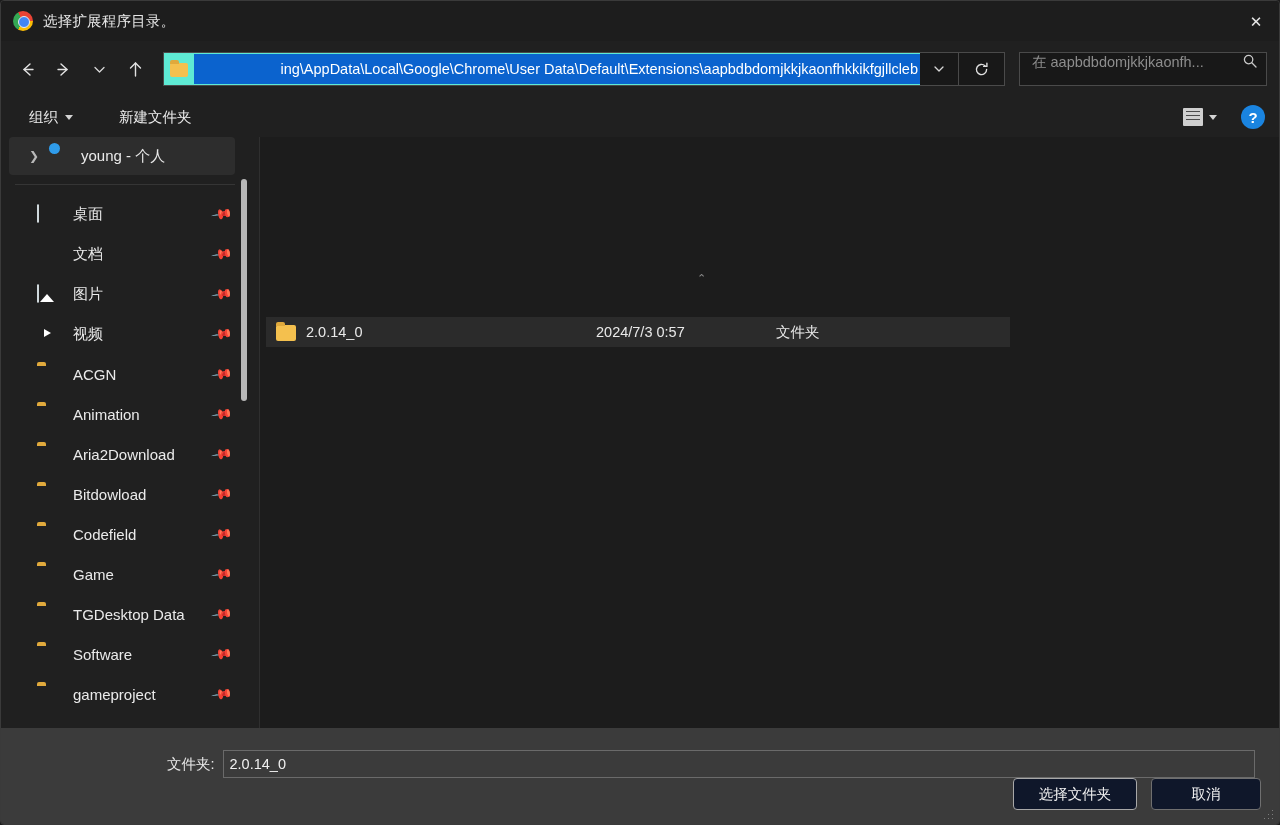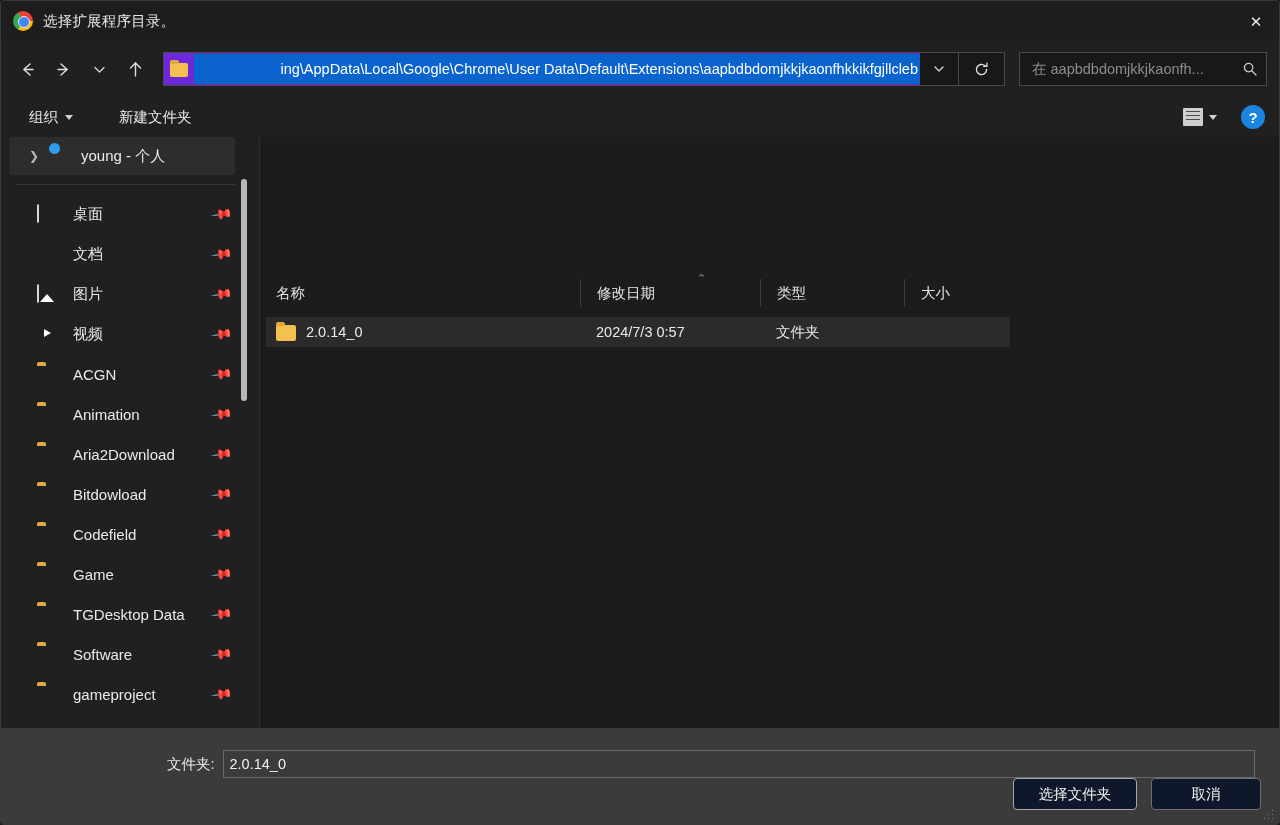--- a/index.html
+++ b/index.html
@@ -64,21 +64,21 @@
     display: flex; align-items: center; justify-content: center;
     color: #e2e2e2; border-radius: 4px;
     flex: 0 0 auto;
   }
   .nav-btn svg { display: block; }
 
   .addr-wrap {
     flex: 1 1 auto; height: 34px;
     display: flex; align-items: stretch;
     border: 1px solid #4a4a4a;
-    background: #6d28d9;
+    background: #5eead4;
     margin-left: 10px;
     min-width: 0;
   }
   .addr-icon {
     width: 30px; display: flex; align-items: center; justify-content: center;
     flex: 0 0 30px;
   }
   .addr-path {
     flex: 1 1 auto; display: flex; align-items: center;
     background: #0b63ce;
@@ -98,21 +98,21 @@
     width: 46px; height: 34px; flex: 0 0 46px;
     border: 1px solid #4a4a4a; border-left: none;
     background: #181818;
     display: flex; align-items: center; justify-content: center;
     color: #e0e0e0;
   }
   .search-box {
     width: 248px; height: 34px; flex: 0 0 248px;
     margin-left: 14px;
     border: 1px solid #4a4a4a; background: #181818;
-    display: flex; align-items: center;
+    display: flex; 
     padding: 0 8px 0 12px;
   }
   .search-ph {
     flex: 1 1 auto; color: #8d8d8d; font-size: 14.5px;
     white-space: nowrap; overflow: hidden;
   }
   .search-ico { color: #c9c9c9; flex: 0 0 auto; display: flex; }
 
   
   .cmdbar {
@@ -511,34 +511,20 @@
 
       <div class="side-scroll"></div>
     </div>
 
     <div class="vdivider"></div>
 
     <div class="filepane">
 
       <div class="sort-caret">⌃</div>
 
-      <div class="col-head">
-        <div class="col col-name">
-          <span>名称</span>
-        </div>
-        <div class="col col-date">
-          <span>修改日期</span>
-        </div>
-        <div class="col col-type">
-          <span>类型</span>
-        </div>
-        <div class="col col-size">
-          <span>大小</span>
-        </div>
-      </div>
 
       <div class="frow">
         <div class="cell cell-name">
           <span class="ico-folder"></span>
           <span>2.0.14_0</span>
         </div>
         <div class="cell cell-date">2024/7/3 0:57</div>
         <div class="cell cell-type">文件夹</div>
         <div class="cell cell-size"></div>
       </div>

